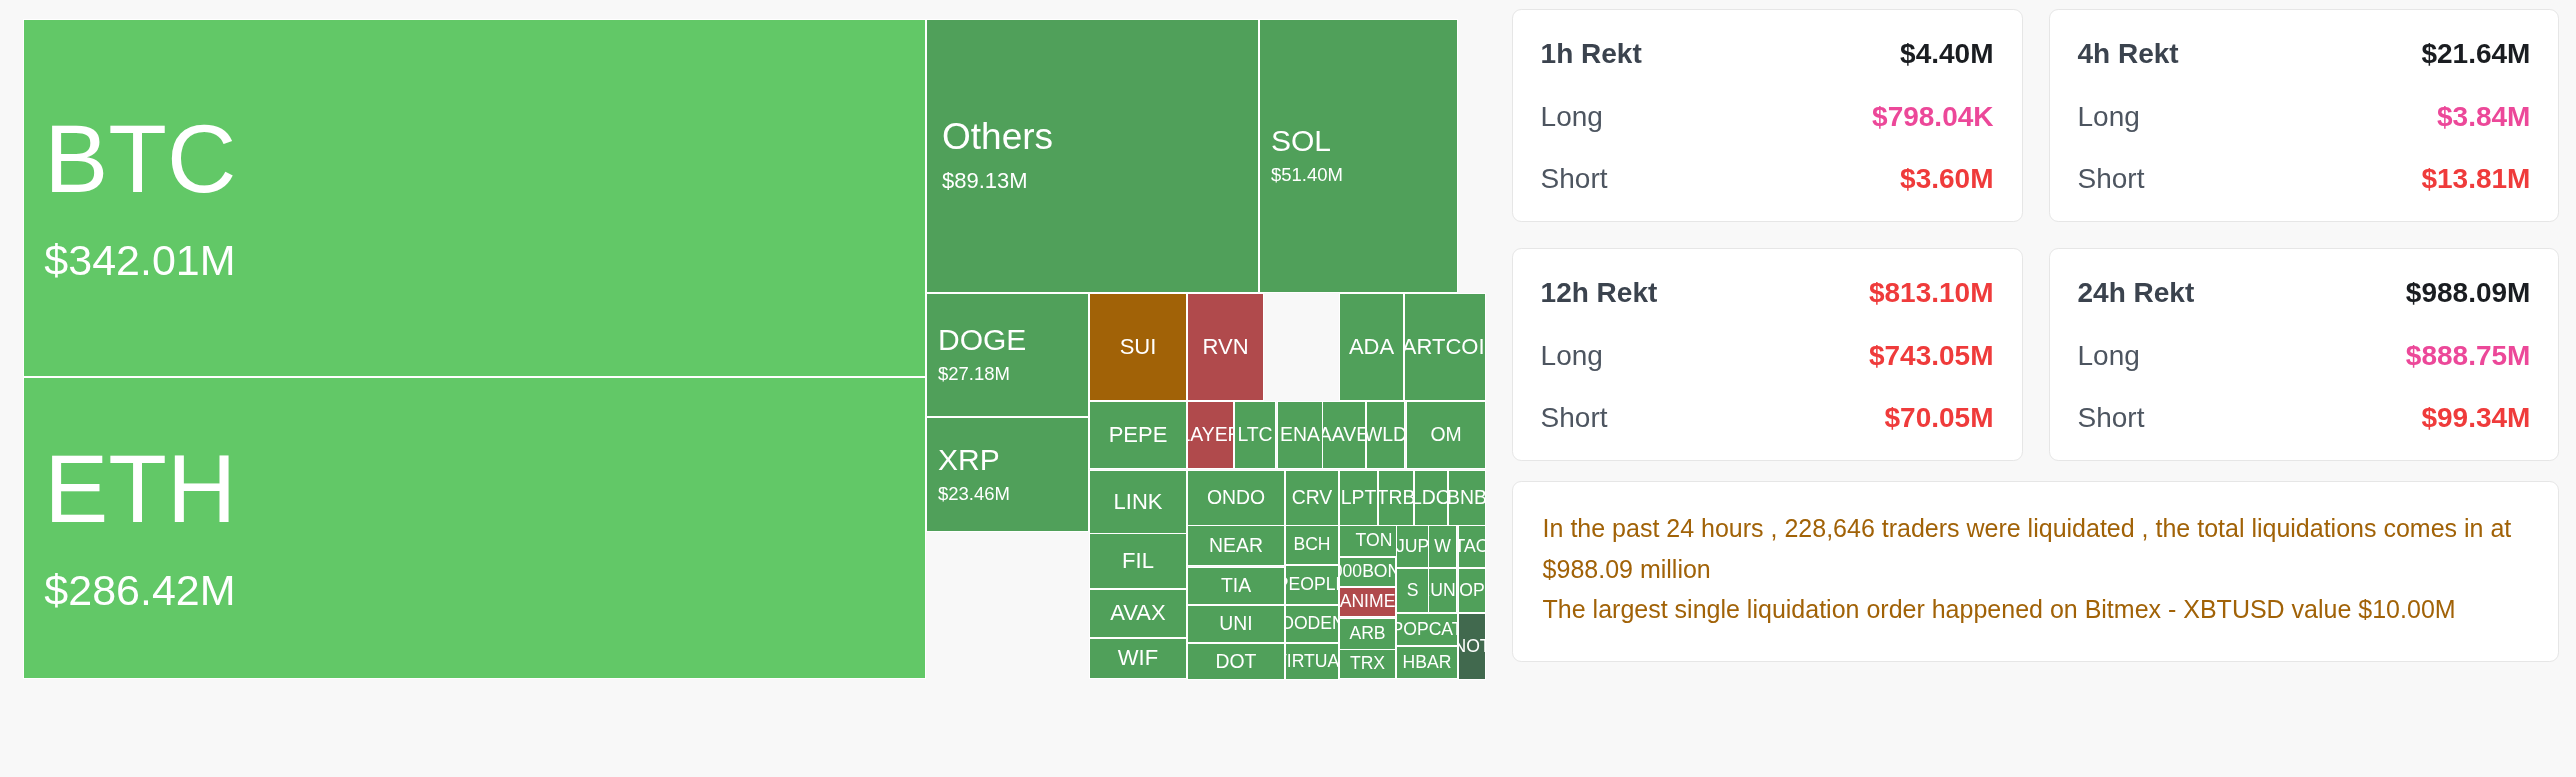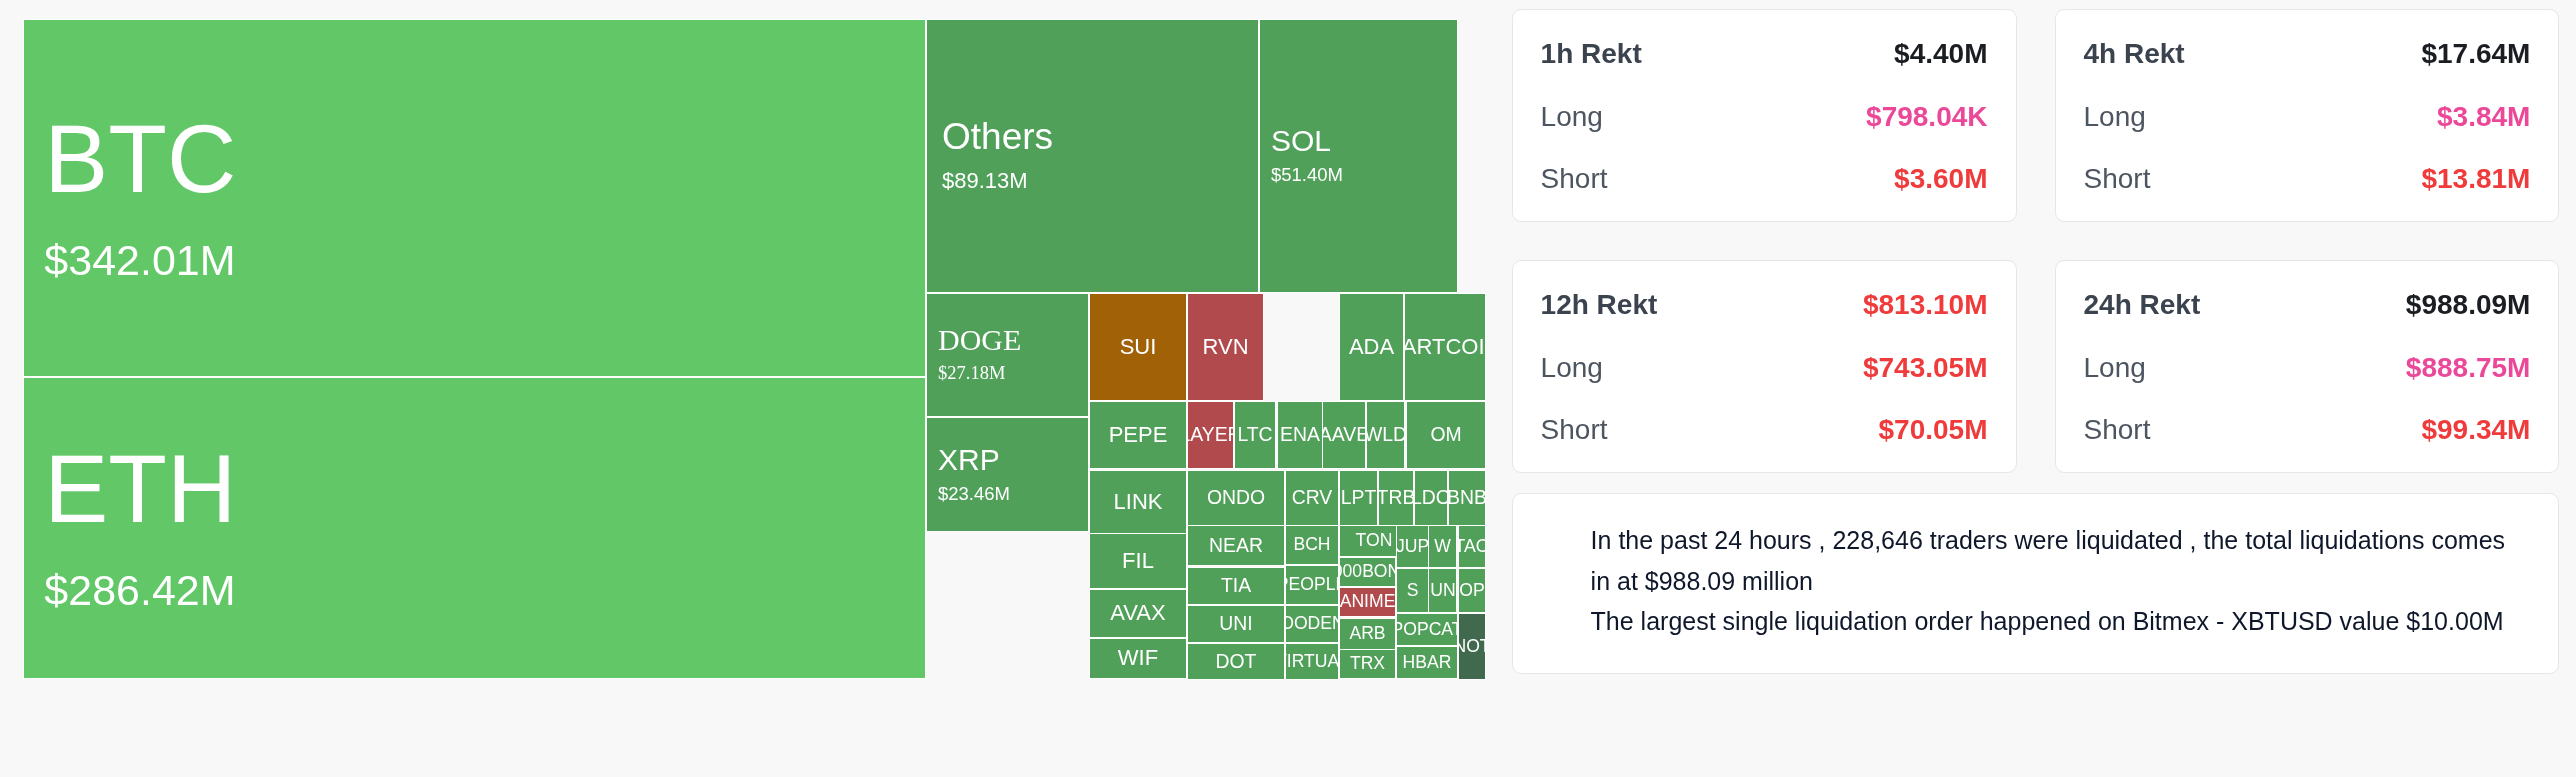--- a/index.html
+++ b/index.html
@@ -51,21 +51,21 @@
   
   #panel {
     position: absolute;
     left: 1495px; top: 0px;
     width: 1081px; height: 777px;
     padding: 9.2px 16.6px 13px 16.6px;
   }
   .card-grid {
     display: grid;
     grid-template-columns: 1fr 1fr;
-    gap: 38px;
+    gap: 26px;
   }
   .card {
     background: #ffffff;
     border: 0.9px solid #e6e6e6;
     border-radius: 9.2px;
     padding: 28px 28px 26px 28px;
   }
   .card-row {
     display: flex;
     justify-content: space-between;
@@ -85,22 +85,21 @@
   #summary-card {
     margin-top: 20.3px;
     background: #ffffff;
     border: 0.9px solid #e6e6e6;
     border-radius: 9.2px;
     padding: 26px 30px 31px 30px;
   }
   #summary-card p {
     font-size: 25px;
     line-height: 1.62;
-    color: #0f172a;
-    margin-left: 48px;
+    color: #a16207;
   }
 </style>
 </head>
 <body>
 
 <div id="root">
 
   <div id="treemap">
       <div class="tile sz-xl" style="left: 0px; top: 0px; width: 903px; height: 358px; background: rgb(98, 200, 103);">
         <div class="sym">BTC</div>
@@ -111,21 +110,21 @@
         <div class="val">$286.42M</div>
       </div>
       <div class="tile sz-lg" style="left: 903px; top: 0px; width: 333px; height: 274px; background: rgb(80, 160, 90);">
         <div class="sym">Others</div>
         <div class="val">$89.13M</div>
       </div>
       <div class="tile sz-md" style="left: 1236px; top: 0px; width: 199px; height: 274px; background: rgb(80, 160, 90);">
         <div class="sym">SOL</div>
         <div class="val">$51.40M</div>
       </div>
-      <div class="tile sz-md" style="left: 903px; top: 274px; width: 163px; height: 124px; background: rgb(80, 160, 90); font-family: Liberation Serif, serif;">
+      <div class="tile sz-md" style="left: 903px; top: 274px; width: 163px; height: 124px; background: rgb(80, 160, 90);">
         <div class="sym">DOGE</div>
         <div class="val">$27.18M</div>
       </div>
       <div class="tile sz-md" style="left: 903px; top: 398px; width: 163px; height: 115px; background: rgb(80, 160, 90);">
         <div class="sym">XRP</div>
         <div class="val">$23.46M</div>
       </div>
       <div class="tile sz-sm" style="left: 1066px; top: 274px; width: 98px; height: 108px; background: #a16207;">
         <div class="sym">SUI</div>
       </div>
@@ -269,21 +268,21 @@
             <span class="amt up">$798.04K</span>
           </div>
           <div class="card-row ">
             <span class="lbl">Short</span>
             <span class="amt down">$3.60M</span>
           </div>
         </div>
         <div class="card">
           <div class="card-row head">
             <span class="lbl">4h Rekt</span>
-            <span class="amt neutral">$17.64M</span>
+            <span class="amt neutral">$21.64M</span>
           </div>
           <div class="card-row ">
             <span class="lbl">Long</span>
             <span class="amt up">$3.84M</span>
           </div>
           <div class="card-row ">
             <span class="lbl">Short</span>
             <span class="amt down">$13.81M</span>
           </div>
         </div>

